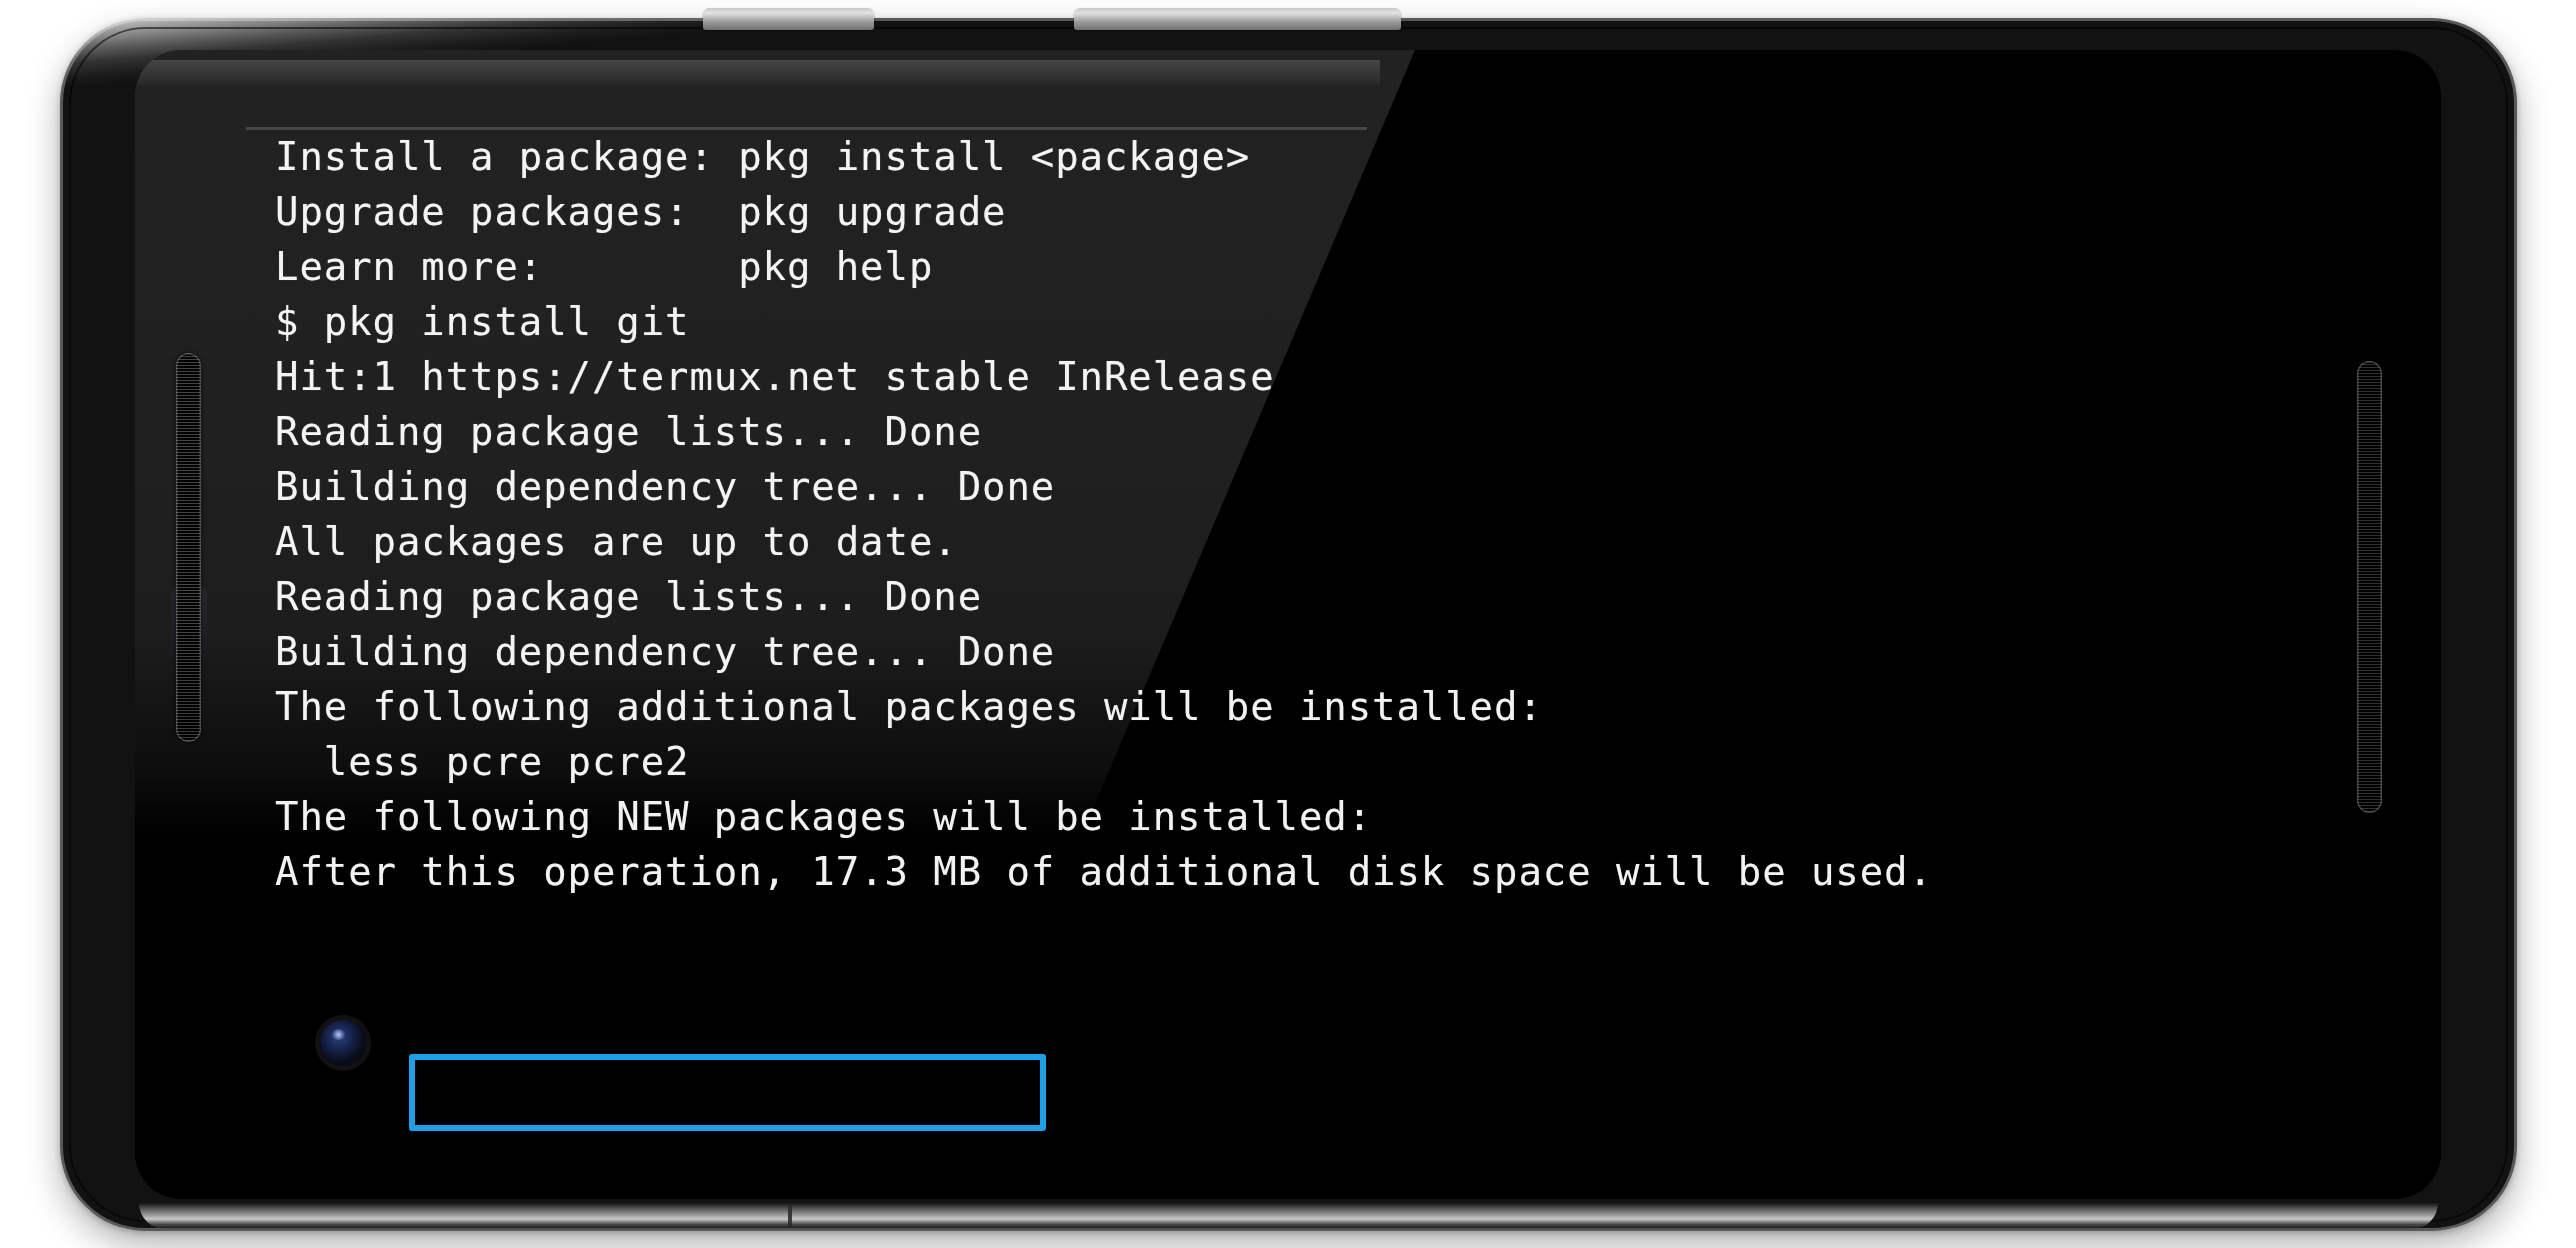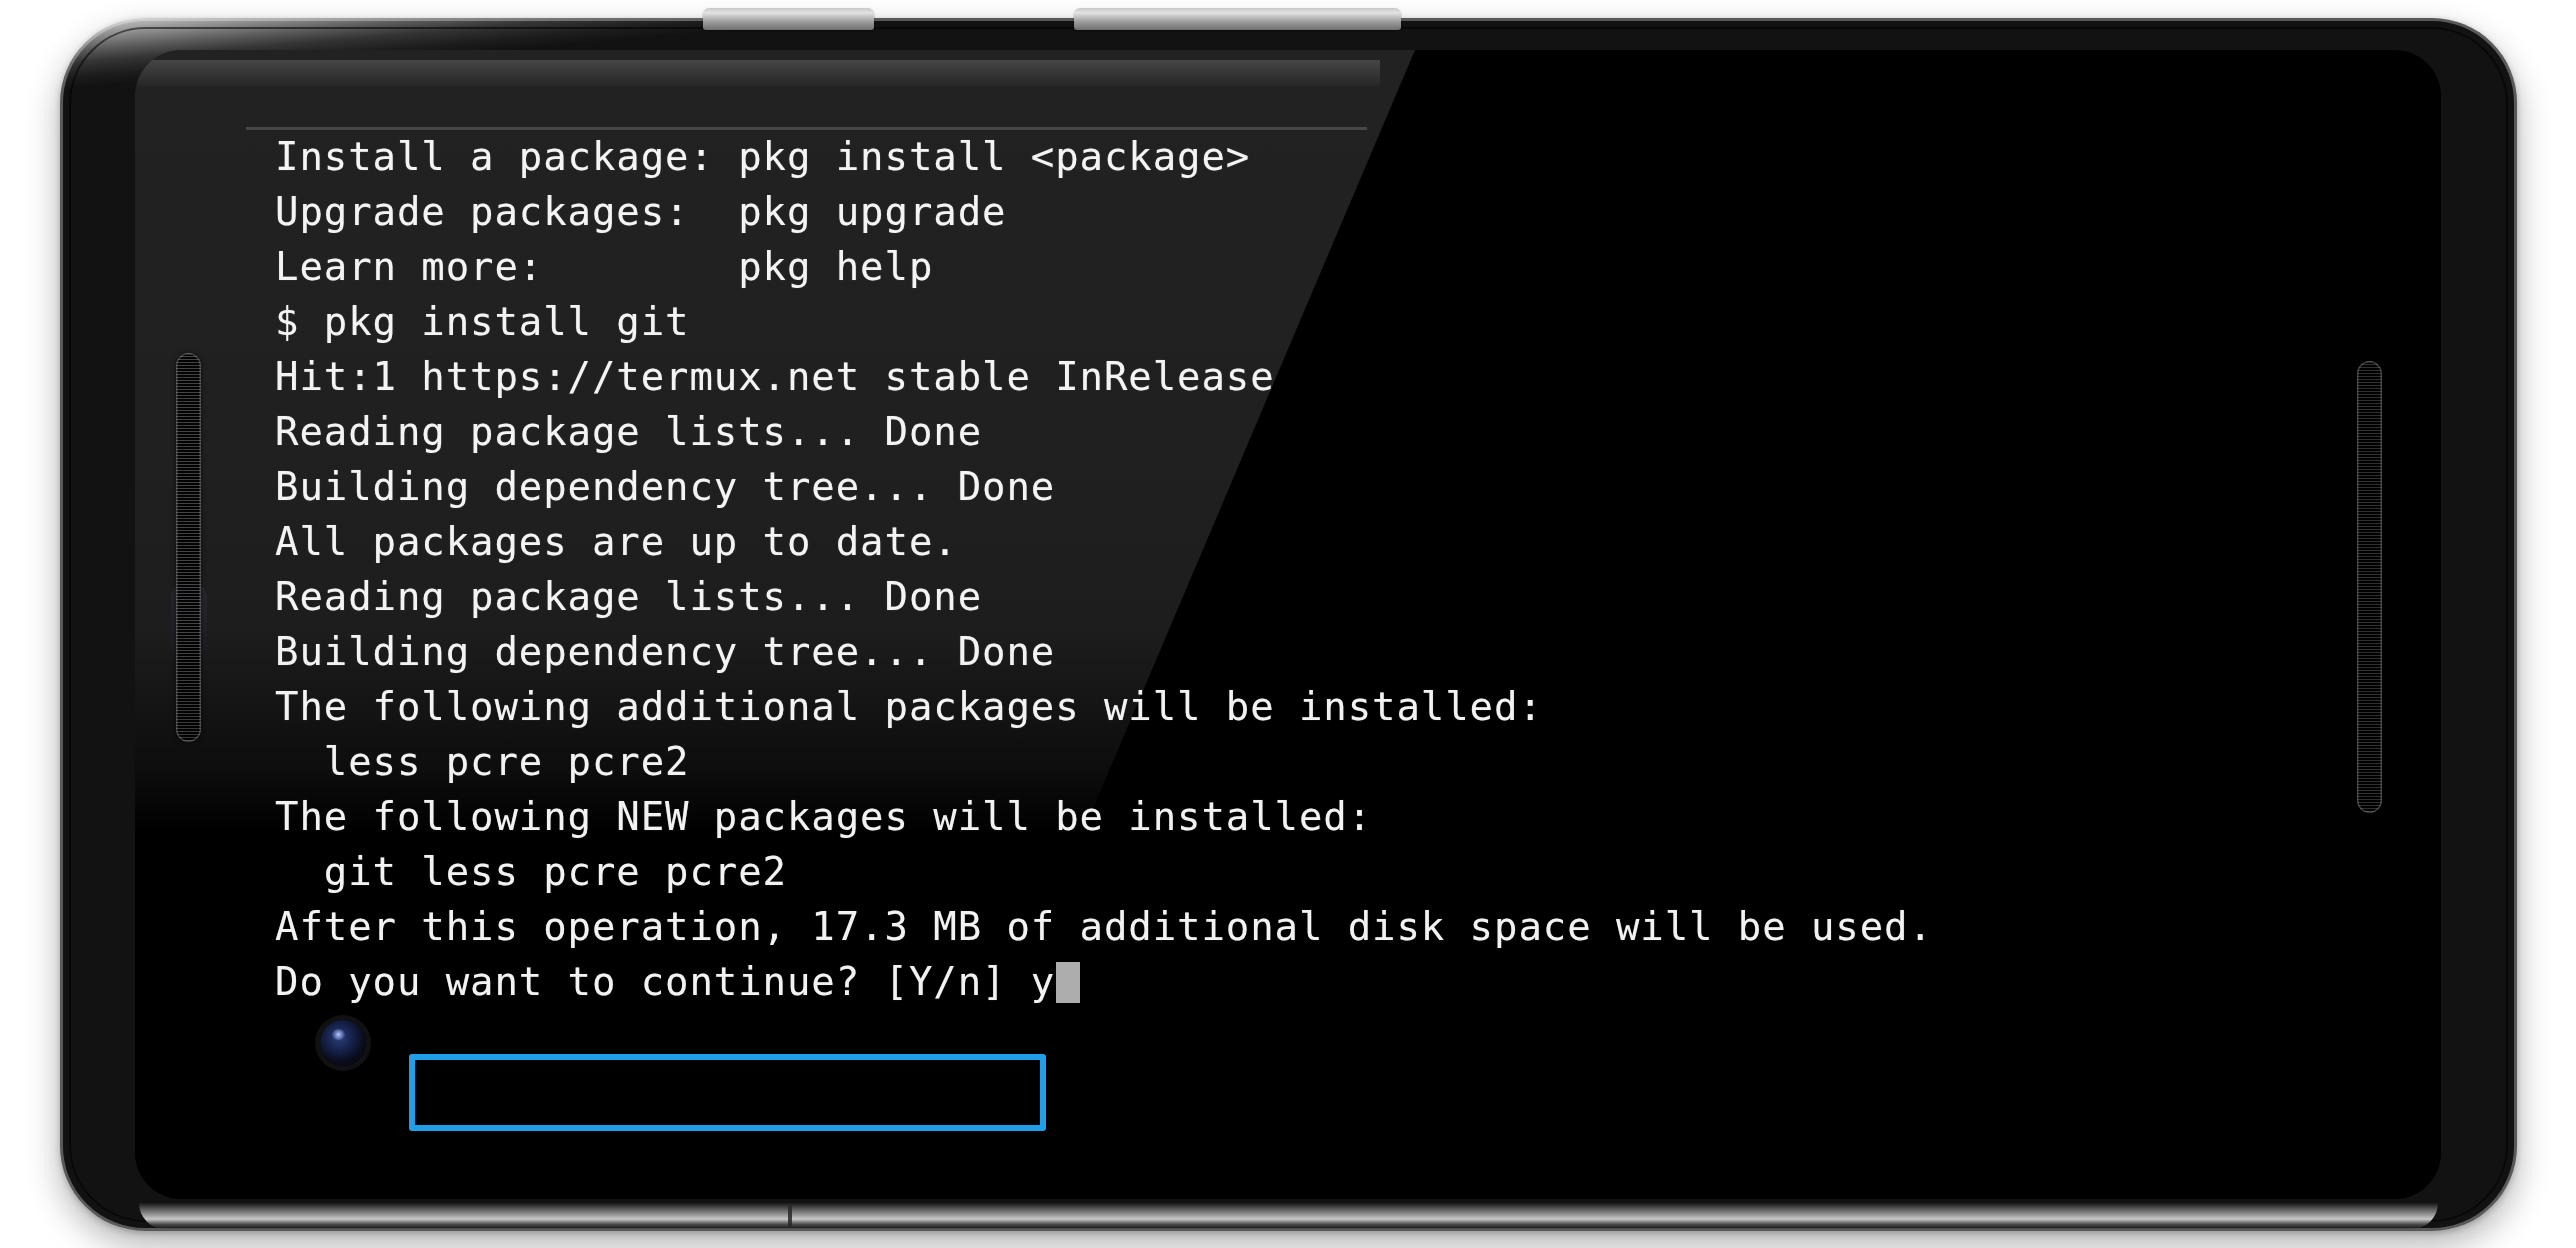--- a/index.html
+++ b/index.html
@@ -269,24 +269,22 @@
           <div class="term-line">$ pkg install git</div>
           <div class="term-line">Hit:1 https://termux.net stable InRelease</div>
           <div class="term-line">Reading package lists... Done</div>
           <div class="term-line">Building dependency tree... Done</div>
           <div class="term-line">All packages are up to date.</div>
           <div class="term-line">Reading package lists... Done</div>
           <div class="term-line">Building dependency tree... Done</div>
           <div class="term-line">The following additional packages will be installed:</div>
           <div class="term-line">  less pcre pcre2</div>
           <div class="term-line">The following NEW packages will be installed:</div>
-          <div class="term-line">  git less pcre pcre2</div>
           <div class="term-line">After this operation, 17.3 MB of additional disk space will be used.</div>
 
-          <div class="term-line"><span>Do you want to continue? [Y/n] </span><span>y</span><span id="input-cursor"></span></div>
 
         </div>
       </div>
 
       <div id="screen-glare"></div>
       <div id="glare-streak-a"></div>
       <div id="glare-streak-b"></div>
 
       <div id="prompt-highlight"></div>
 

